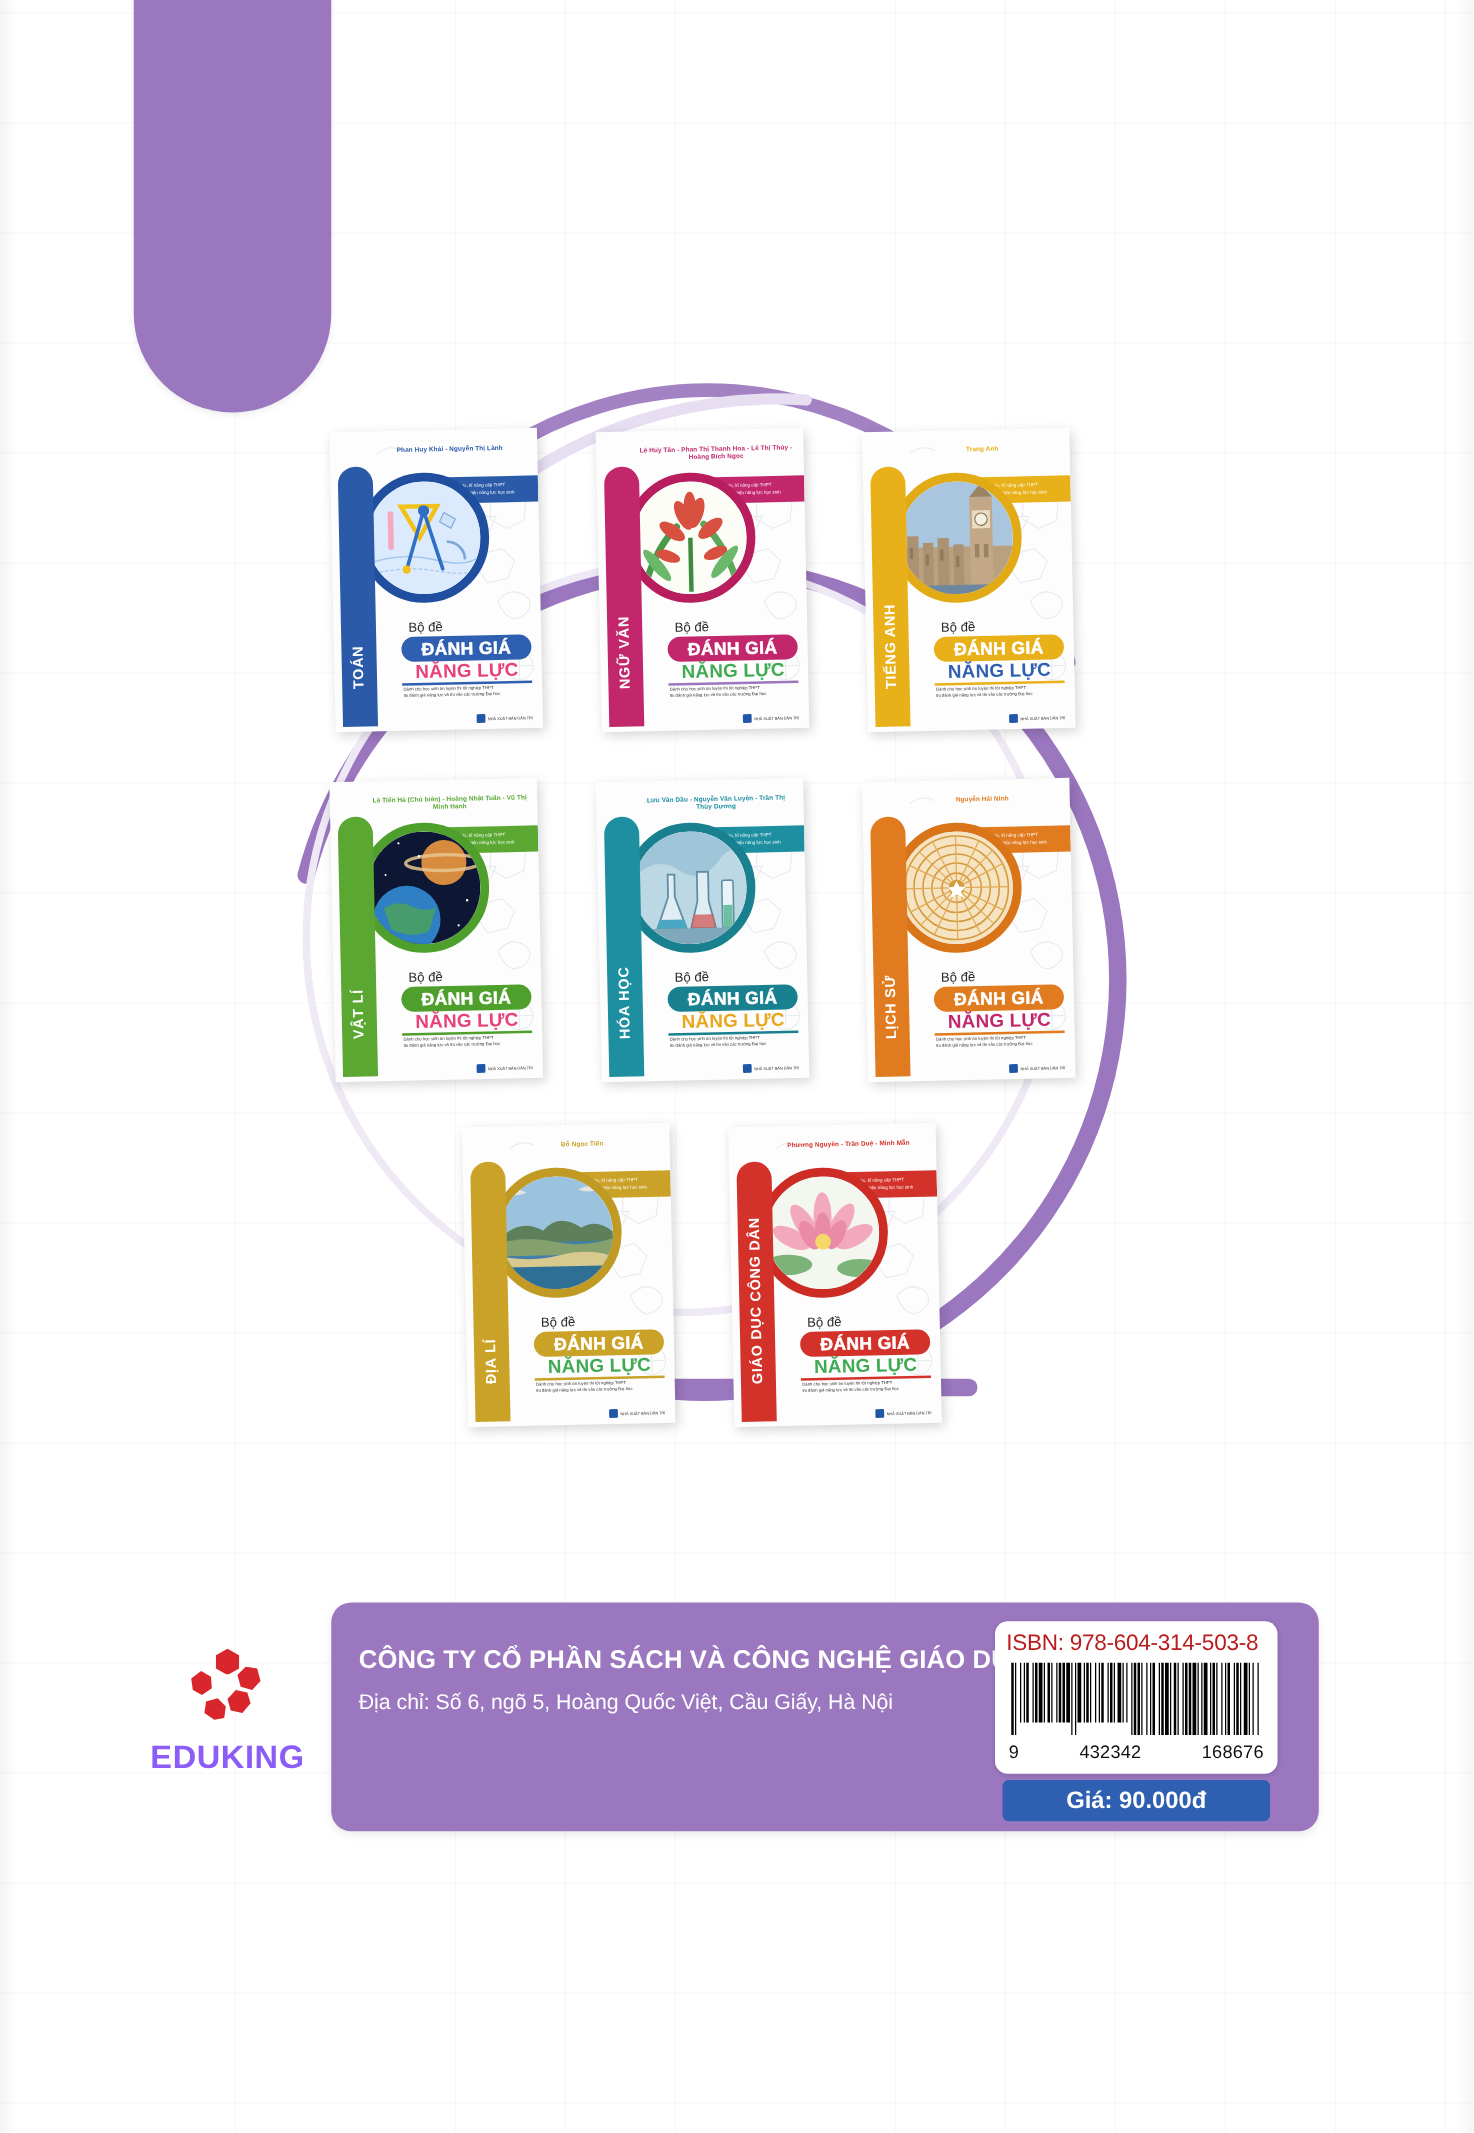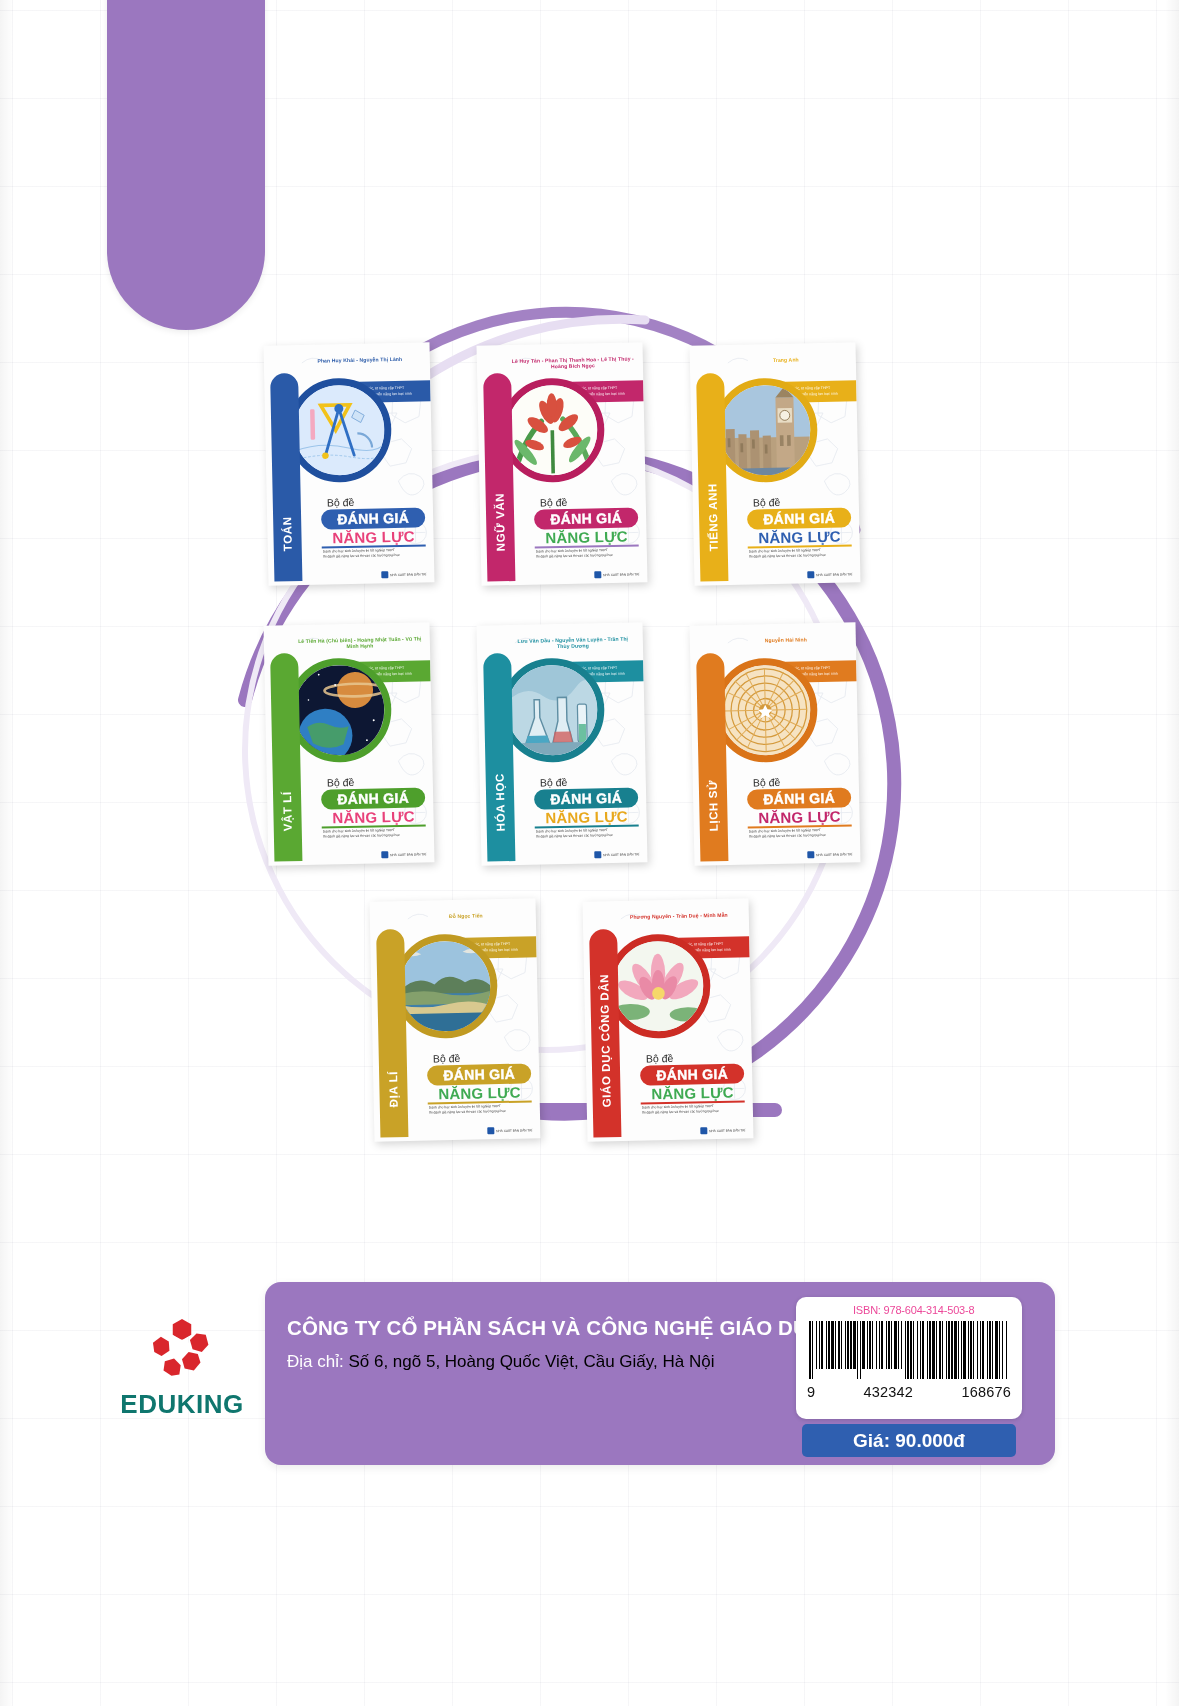--- a/index.html
+++ b/index.html
@@ -128,48 +128,48 @@
     box-shadow: 0 3px 8px rgba(0,0,0,.08);
   }
   .footer-company {
     position: absolute; left: 22px; top: 34px;
     color: #fff; font-weight: 700; font-size: 20.5px; letter-spacing: .1px;
   }
   .footer-lines {
     position: absolute; left: 22px; top: 66px; color: #fff; font-size: 17px; line-height: 1.62;
   }
   .footer-lines b { font-weight: 400; margin-top: 48px; }
-  .footer-lines .light { font-weight: 400; color: #000000; }
+  .footer-lines .light { font-weight: 400; color: #ffffff; }
   .hotline-gap { display:inline-block; width: 72px; }
 
   .isbn-box {
     position: absolute; left: 796px; top: 1297px;
     width: 226px; height: 122px;
     background: #fff; border-radius: 10px;
     box-shadow: 0 1px 4px rgba(0,0,0,.16);
     padding: 7px 9px 0 9px;
   }
-  .isbn-text { font-size: 11px; color: #ec4899; letter-spacing: -.2px; white-space: nowrap; margin-left: 48px; }
+  .isbn-text { font-size: 18px; color: #b91c1c; letter-spacing: -.2px; white-space: nowrap; }
   .barcode { margin-top: 5px; height: 58px; width: 206px; }
   .barcode-digits {
     display: flex; justify-content: space-between; font-size: 14.5px; color: #111;
     padding: 1px 2px 0 2px; letter-spacing: .2px;
   }
   .price-badge {
     position: absolute; left: 802px; top: 1424px;
     width: 214px; height: 33px;
     background: #2f5fb0; border-radius: 5px;
     display: flex; align-items: center; justify-content: center;
     color: #fff; font-weight: 700; font-size: 19px;
   }
 
   
   .logo-wrap { position: absolute; left: 108px; top: 1315px; width: 148px; text-align: center; }
   .logo-mark { width: 66px; height: 66px; margin: 0 auto; }
-  .logo-text { margin-top: 4px; color: #0f766e; font-weight: 700; font-size: 26px; letter-spacing: .5px; }
+  .logo-text { margin-top: 4px; color: #8b5cf6; font-weight: 700; font-size: 26px; letter-spacing: .5px; }
 </style>
 </head>
 <body>
 
 <div class="page">
   <div class="grid-bg"></div>
   <div class="edge-shade-l"></div>
   <div class="edge-shade-r"></div>
 
   <svg class="swirl" width="760" height="960" viewBox="0 0 760 960" style="left:215px; top:280px;">

